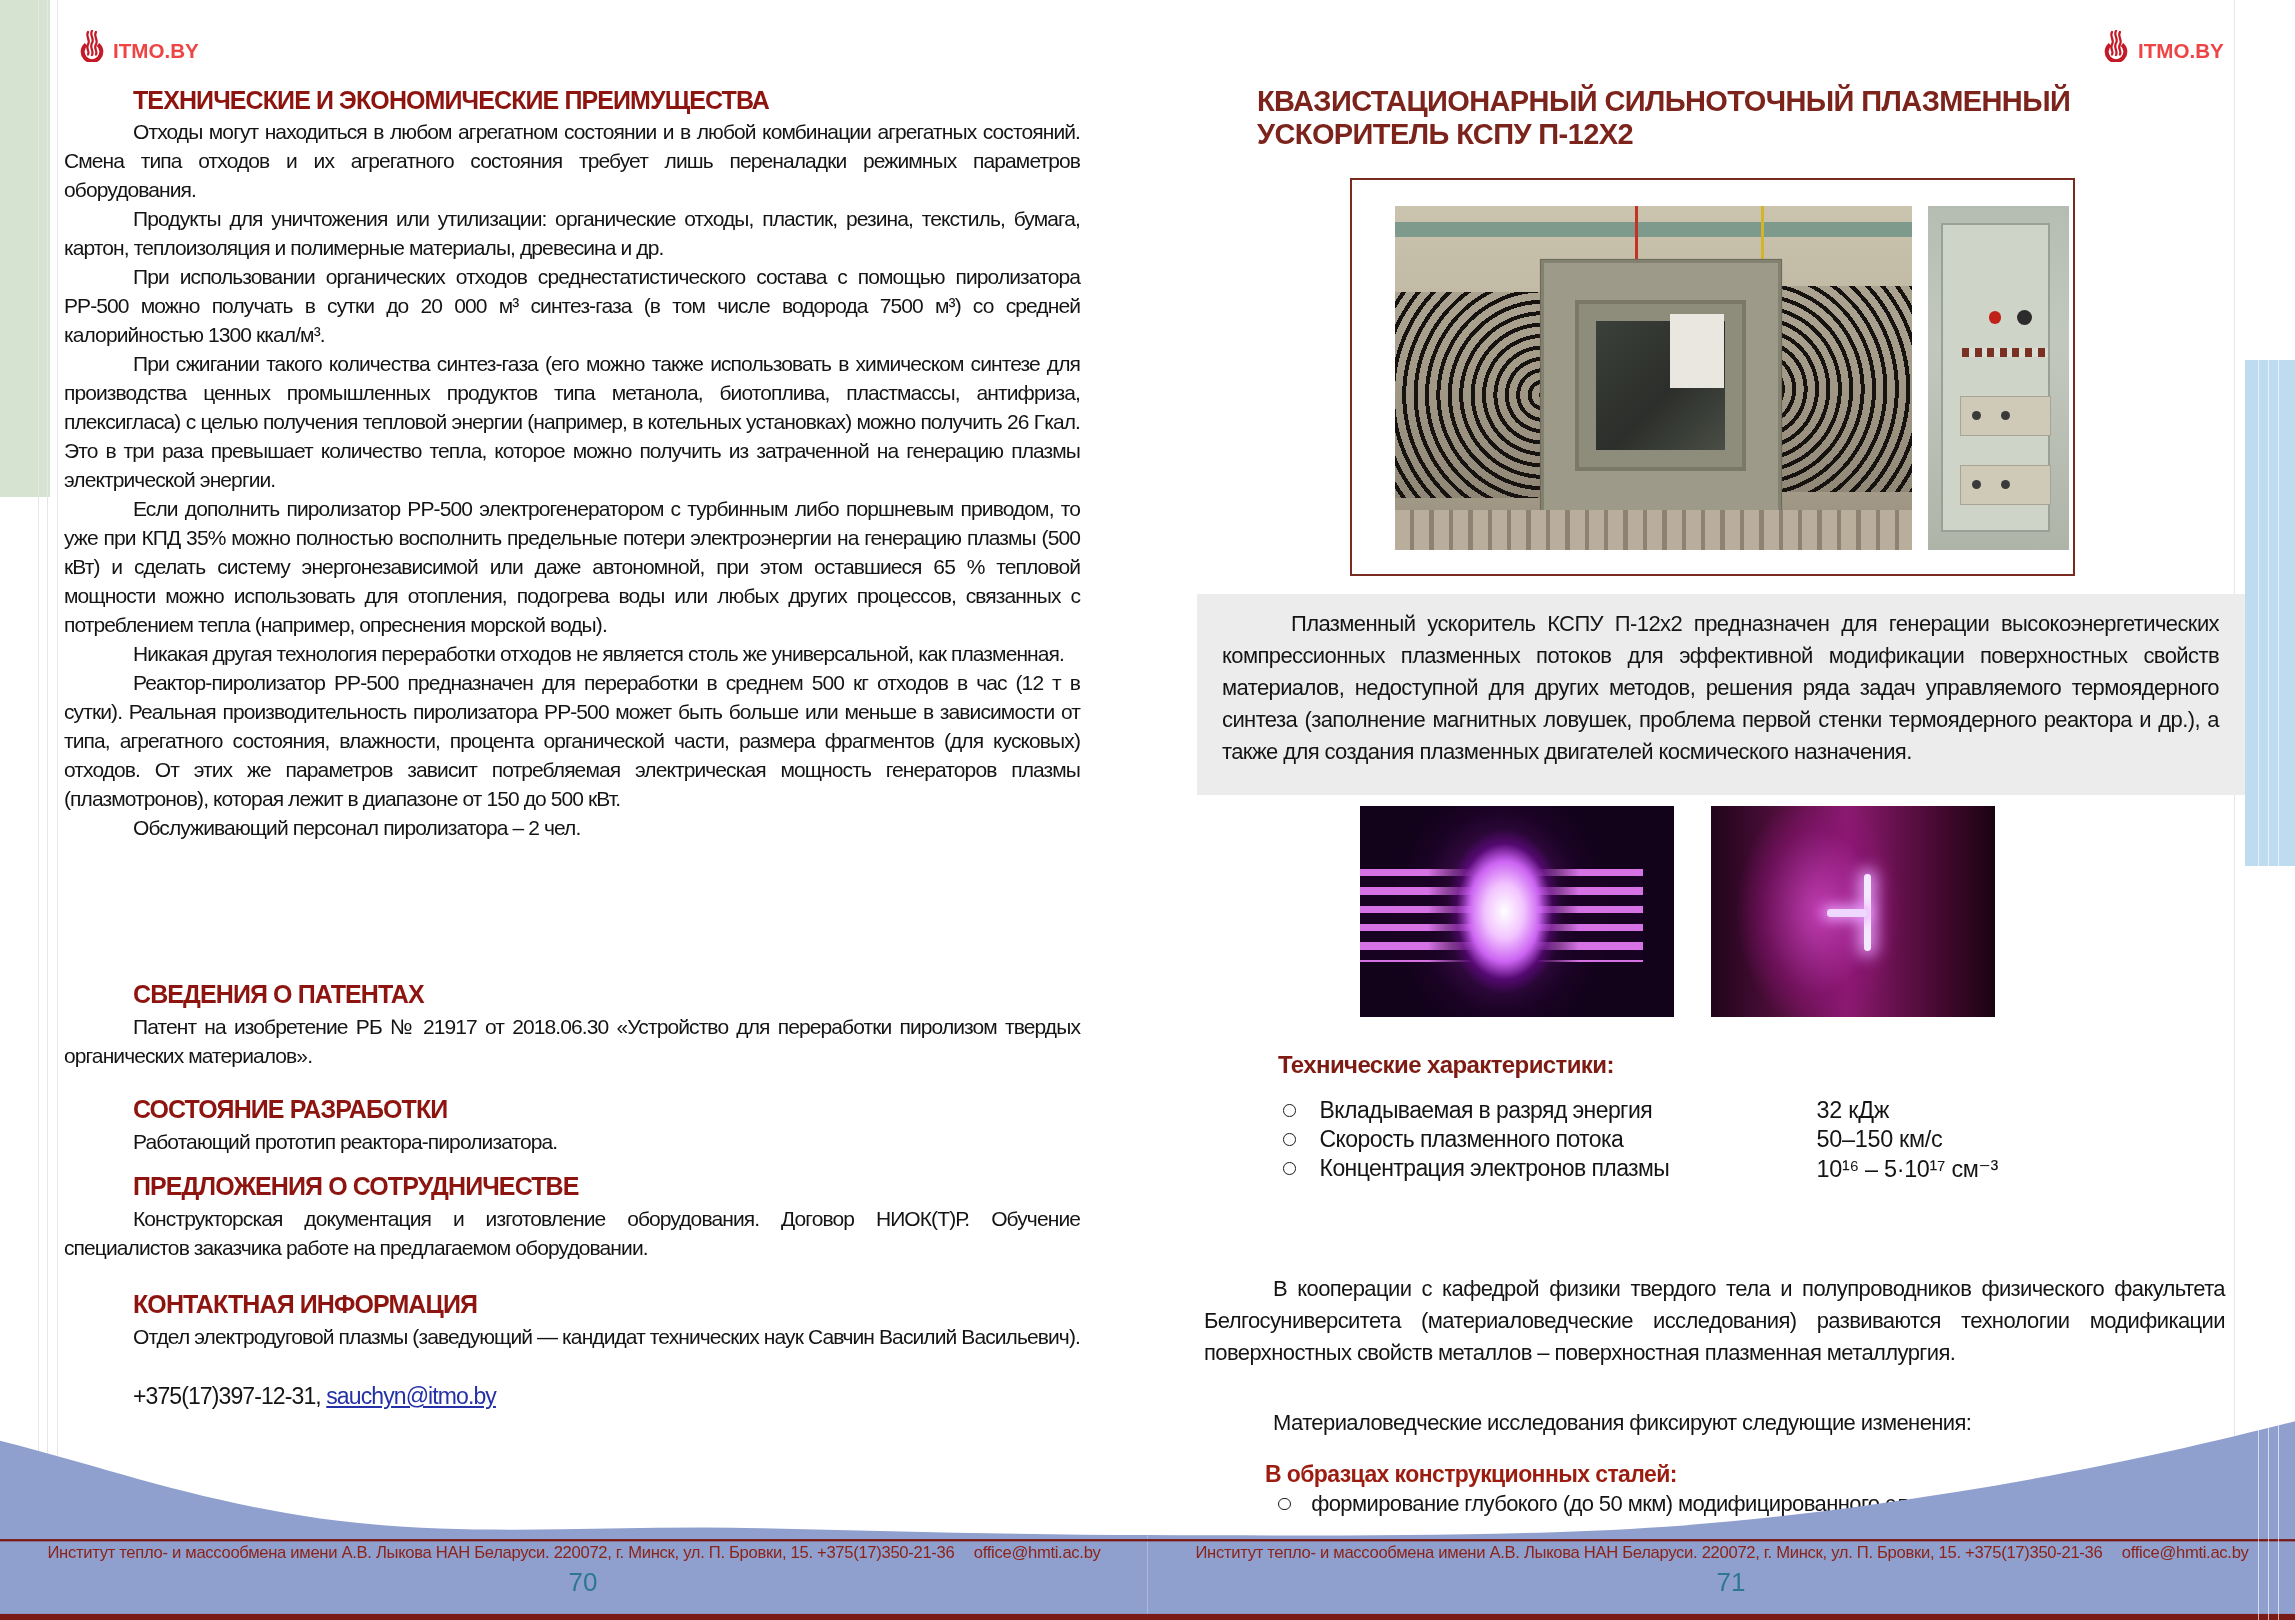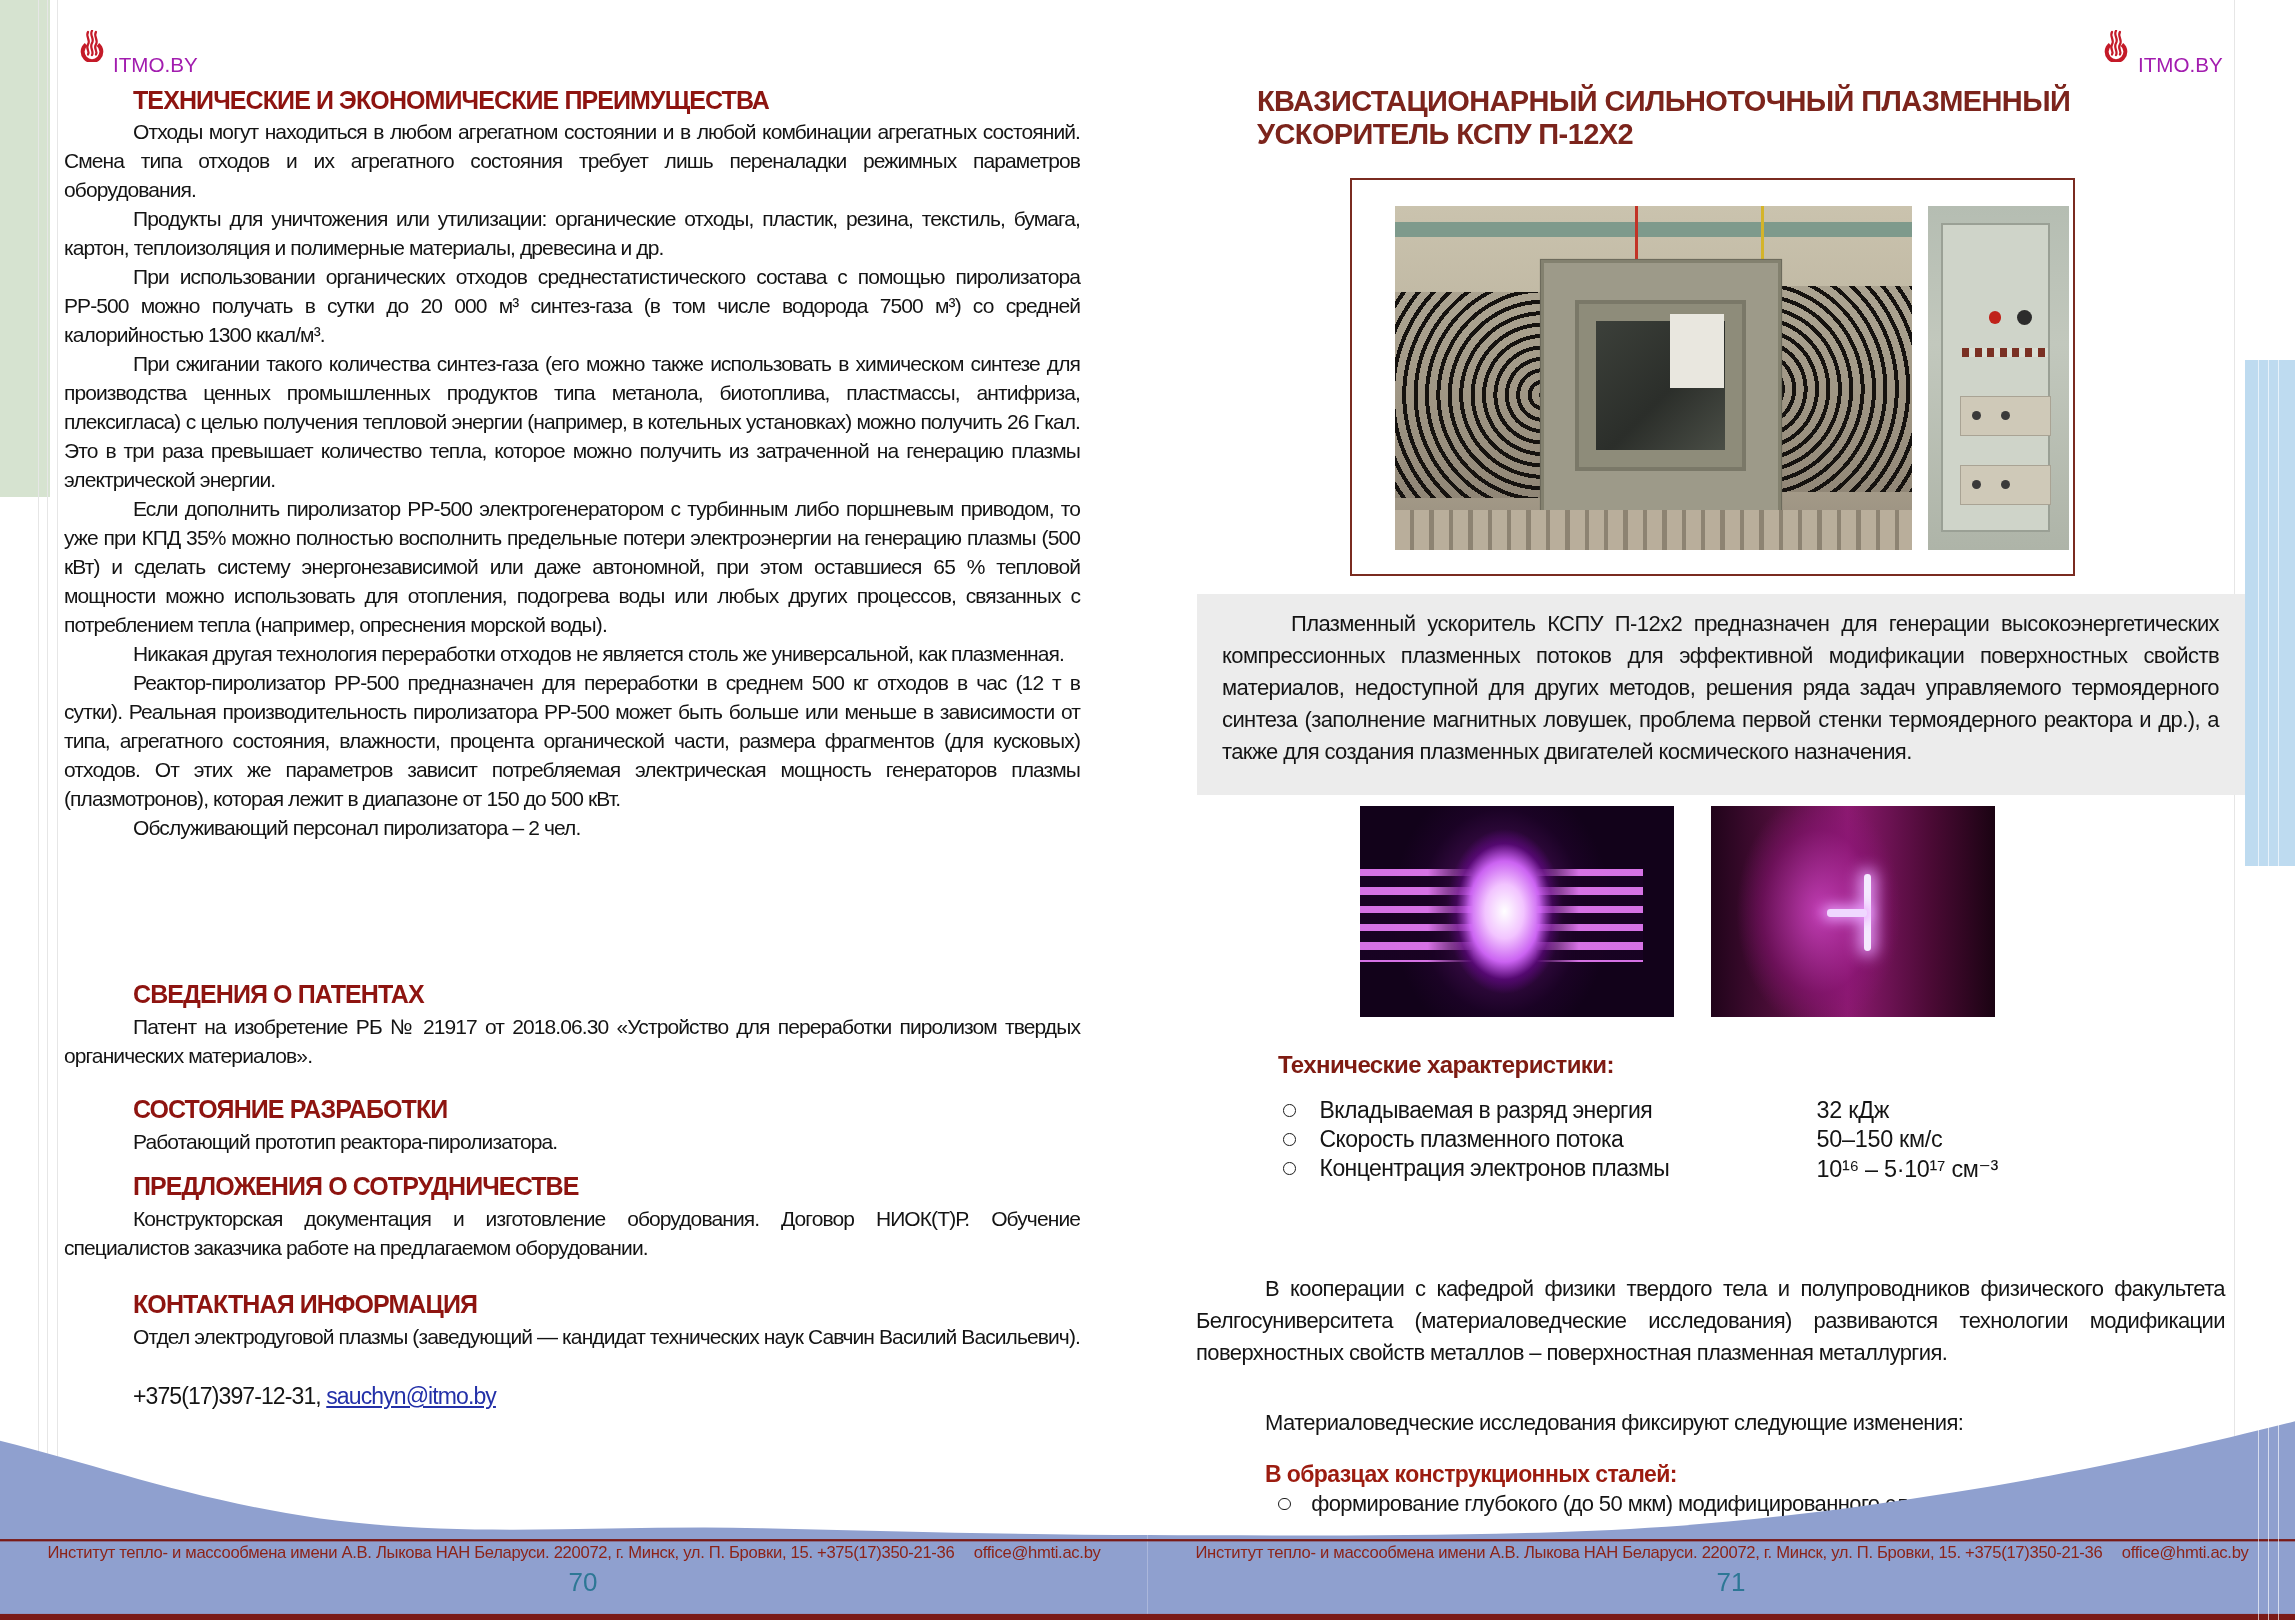--- a/index.html
+++ b/index.html
@@ -7,21 +7,21 @@
               font-family:"Liberation Sans","DejaVu Sans",sans-serif; }
   .abs { position:absolute; }
 
   
   .green-band { left:0; top:625; width:50px; height:497px; background:#d6e3d0; }
   .blue-band  { left:2245px; top:360px; width:51px; height:506px; background:#bedbf0; }
   .edgeline   { top:0; width:1.1px; height:1620px; background:#e6e6e6; }
   .edgeline.white { background:rgba(255,255,255,.65); }
 
   
-  .logo-text { font-weight:normal; font-size:20.6px; letter-spacing:0; color:#a21caf;margin-top:14px; }
+  .logo-text { font-weight:bold; font-size:20.6px; letter-spacing:0; color:#ef4444; }
 
   
   .h-red { font-weight:bold; font-size:25px; letter-spacing:-0.9px; color:#8e1410; white-space:nowrap; }
   .bodycol { width:1016px; color:#141414; font-size:21px; line-height:29px;
              letter-spacing:-0.9px; text-align:justify; }
   .bodycol p { text-indent:69px; }
   .phone-line { font-size:23px; letter-spacing:-0.9px; color:#141414; }
   .email-link { color:#2330a8; text-decoration:underline; }
 
   
@@ -83,21 +83,21 @@
 
   .spec-head { font-weight:bold; font-size:24px; letter-spacing:-0.6px; color:#7e1b12; }
   .spec-list { left:1283px; top:1096px; width:926px; }
   .spec-row { display:flex; align-items:center; height:29px; }
   .dot { width:12.6px; height:12.6px; border:1.7px solid #1c1c1c; border-radius:50%; flex:0 0 auto; margin-right:24px; }
   .spec-label { width:497px; font-size:23px; letter-spacing:-0.6px; color:#141414; }
   .spec-value { font-size:23.4px; letter-spacing:-0.3px; color:#141414; }
 
   .r-body { width:1029px; color:#141414; font-size:22px; line-height:32px;
             letter-spacing:-0.6px; text-align:justify; }
-  .r-body p { text-indent:69px; }
+  .r-body p { text-indent:69px;margin-left:8px; }
   .steel-head { font-weight:bold; font-size:23px; letter-spacing:-0.6px; color:#9c1c10; }
   .steel-row { display:flex; align-items:center; }
   .steel-row .dot { margin-right:20.6px; }
   .steel-text { font-size:22px; letter-spacing:-0.6px; color:#141414; }
 
   
   .footer-svg { left:0; top:1412px; }
   .footer-text { top:1543px; width:1148px; text-align:center; font-size:16.6px;
                  color:#8c2318; letter-spacing:-0.3px; }
   .footer-text .gap { display:inline-block; width:19.4px; }

